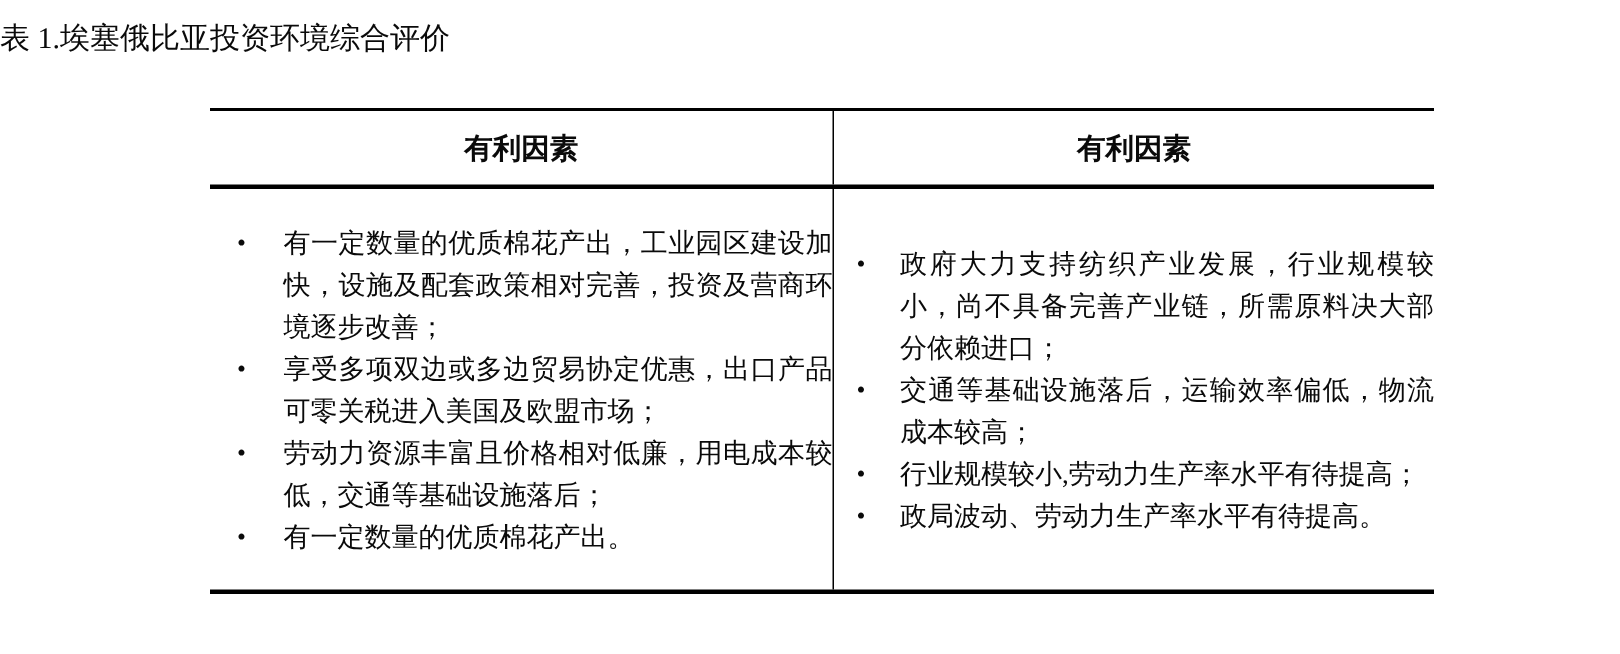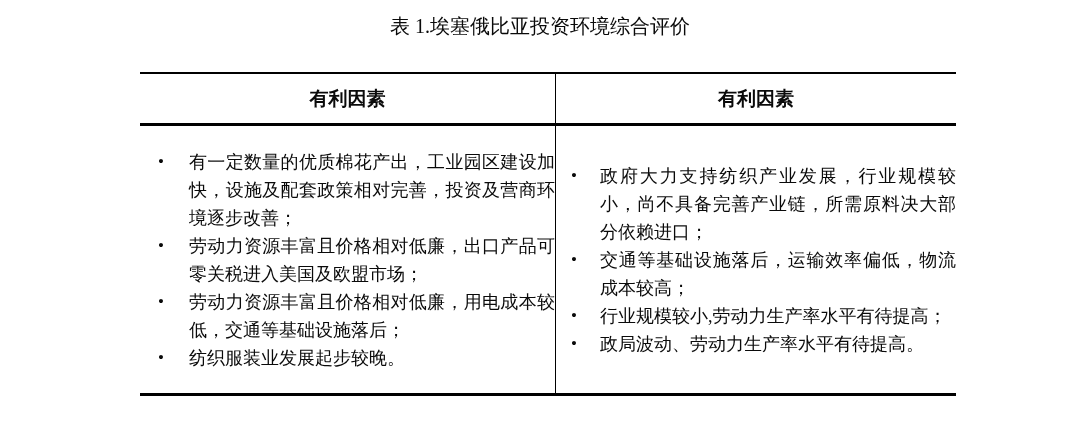--- a/index.html
+++ b/index.html
@@ -10,21 +10,20 @@
     background: #ffffff;
     font-family: "Liberation Serif", "DejaVu Serif", serif;
     color: #000000;
     overflow: hidden;
   }
   .title {
     position: absolute;
     top: 13px;
     left: 0;
     width: 1080px;
-    text-align: center;
     font-size: 20px;
     line-height: 26px;
     color: #0a0a0a;
   }
   .tbl {
     position: absolute;
     left: 140px;
     top: 72px;
     width: 816px;
     border-top: 2px solid #000;
@@ -94,29 +93,29 @@
 
     <div class="row body-row">
 
       <div class="cell-left bcell">
         <div class="bullet">
           <span class="marker">•</span>
           <span class="btext">有一定数量的优质棉花产出，工业园区建设加快，设施及配套政策相对完善，投资及营商环境逐步改善；</span>
         </div>
         <div class="bullet">
           <span class="marker">•</span>
-          <span class="btext">劳动力资源丰富且价格相对低廉，出口产品可零关税进入美国及欧盟市场；</span>
+          <span class="btext">享受多项双边或多边贸易协定优惠，出口产品可零关税进入美国及欧盟市场；</span>
         </div>
         <div class="bullet">
           <span class="marker">•</span>
           <span class="btext">劳动力资源丰富且价格相对低廉，用电成本较低，交通等基础设施落后；</span>
         </div>
         <div class="bullet">
           <span class="marker">•</span>
-          <span class="btext">纺织服装业发展起步较晚。</span>
+          <span class="btext">有一定数量的优质棉花产出。</span>
         </div>
       </div>
 
       <div class="cell-right bcell">
         <div class="bullet">
           <span class="marker">•</span>
           <span class="btext">政府大力支持纺织产业发展，行业规模较小，尚不具备完善产业链，所需原料决大部分依赖进口；</span>
         </div>
         <div class="bullet">
           <span class="marker">•</span>

